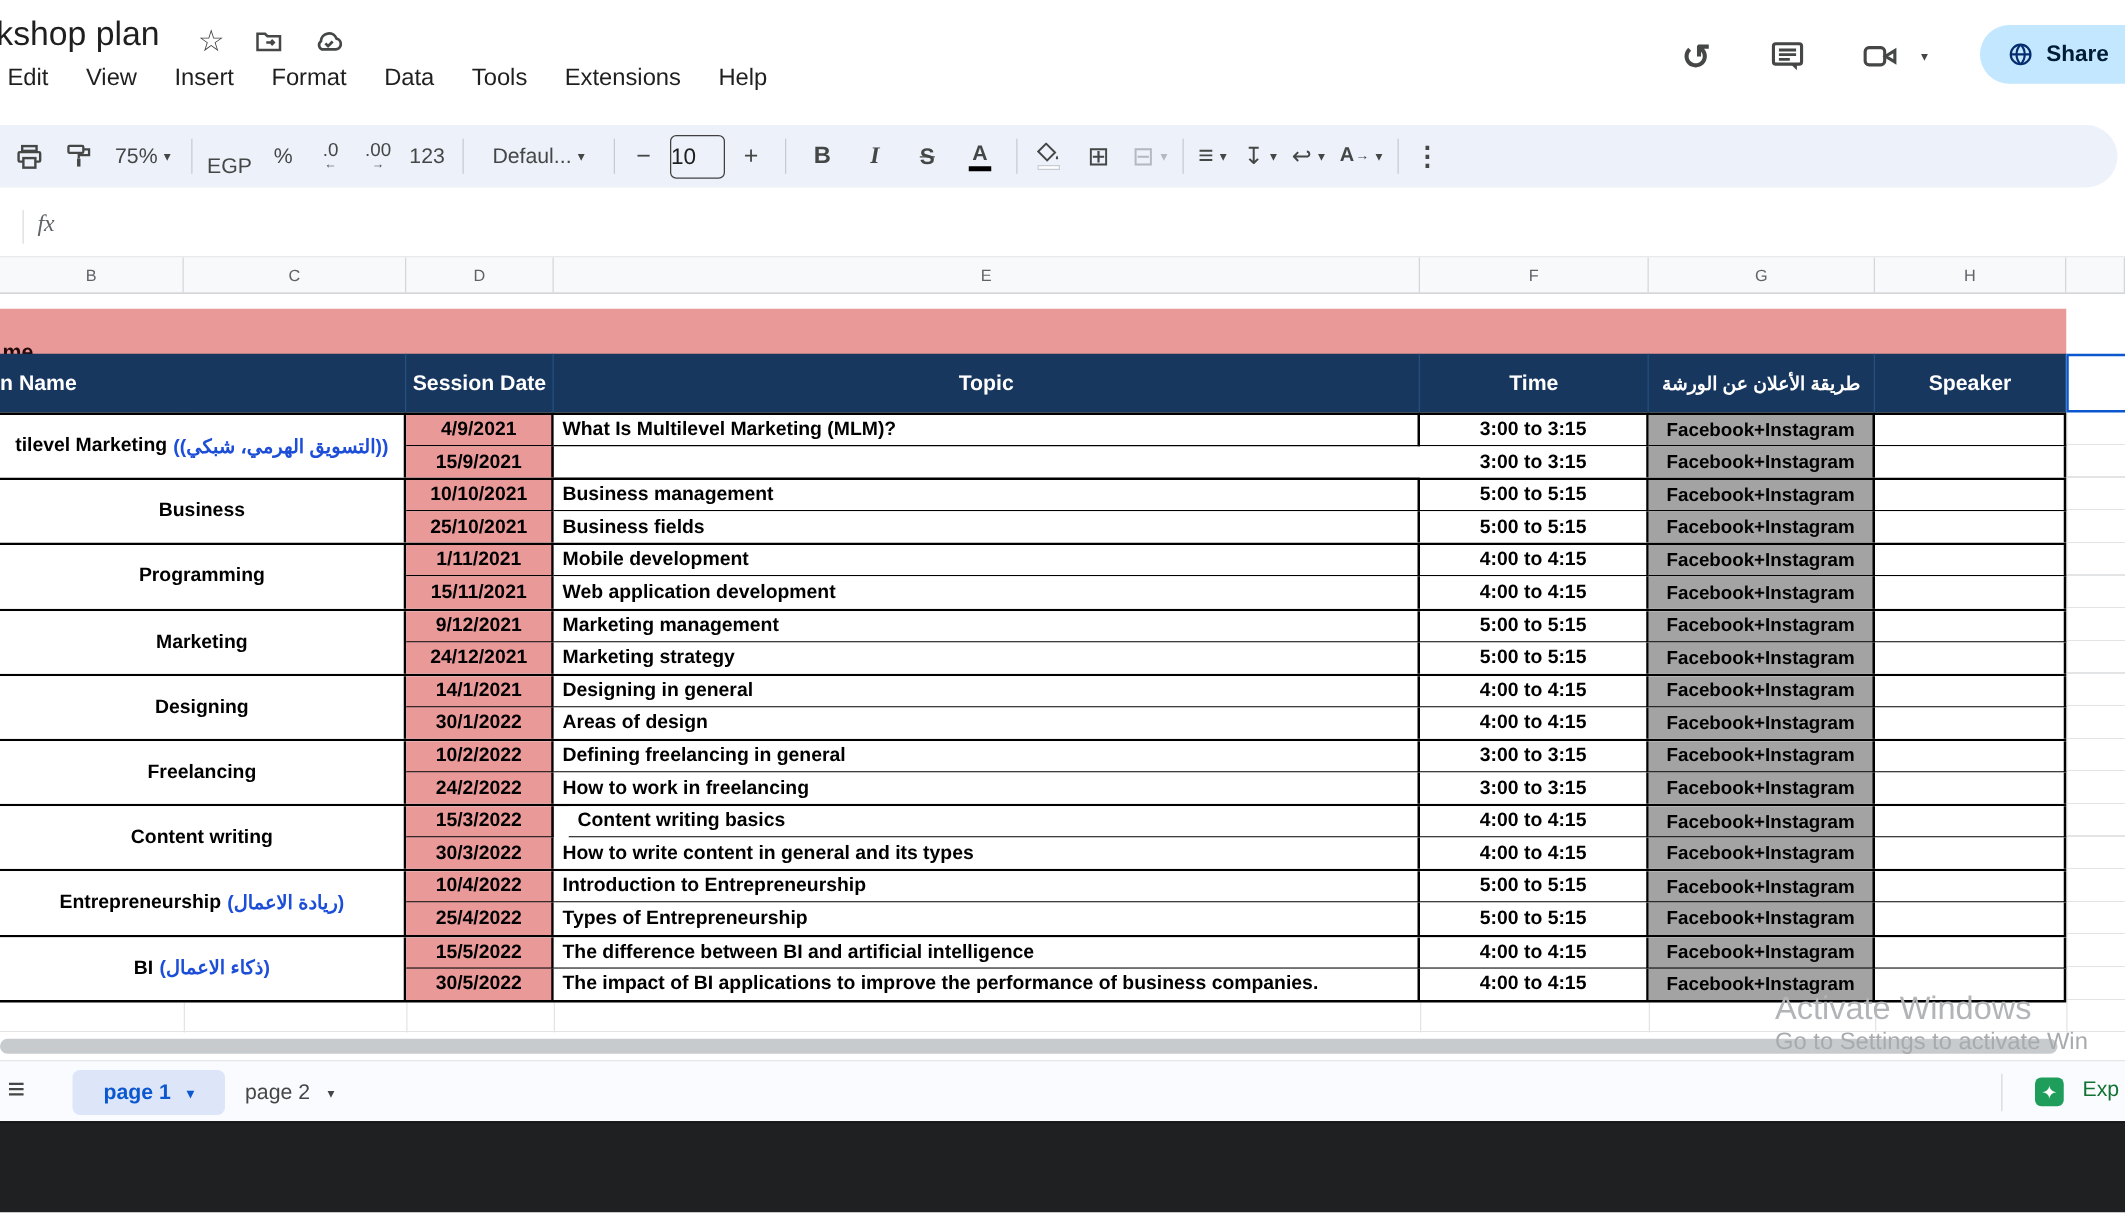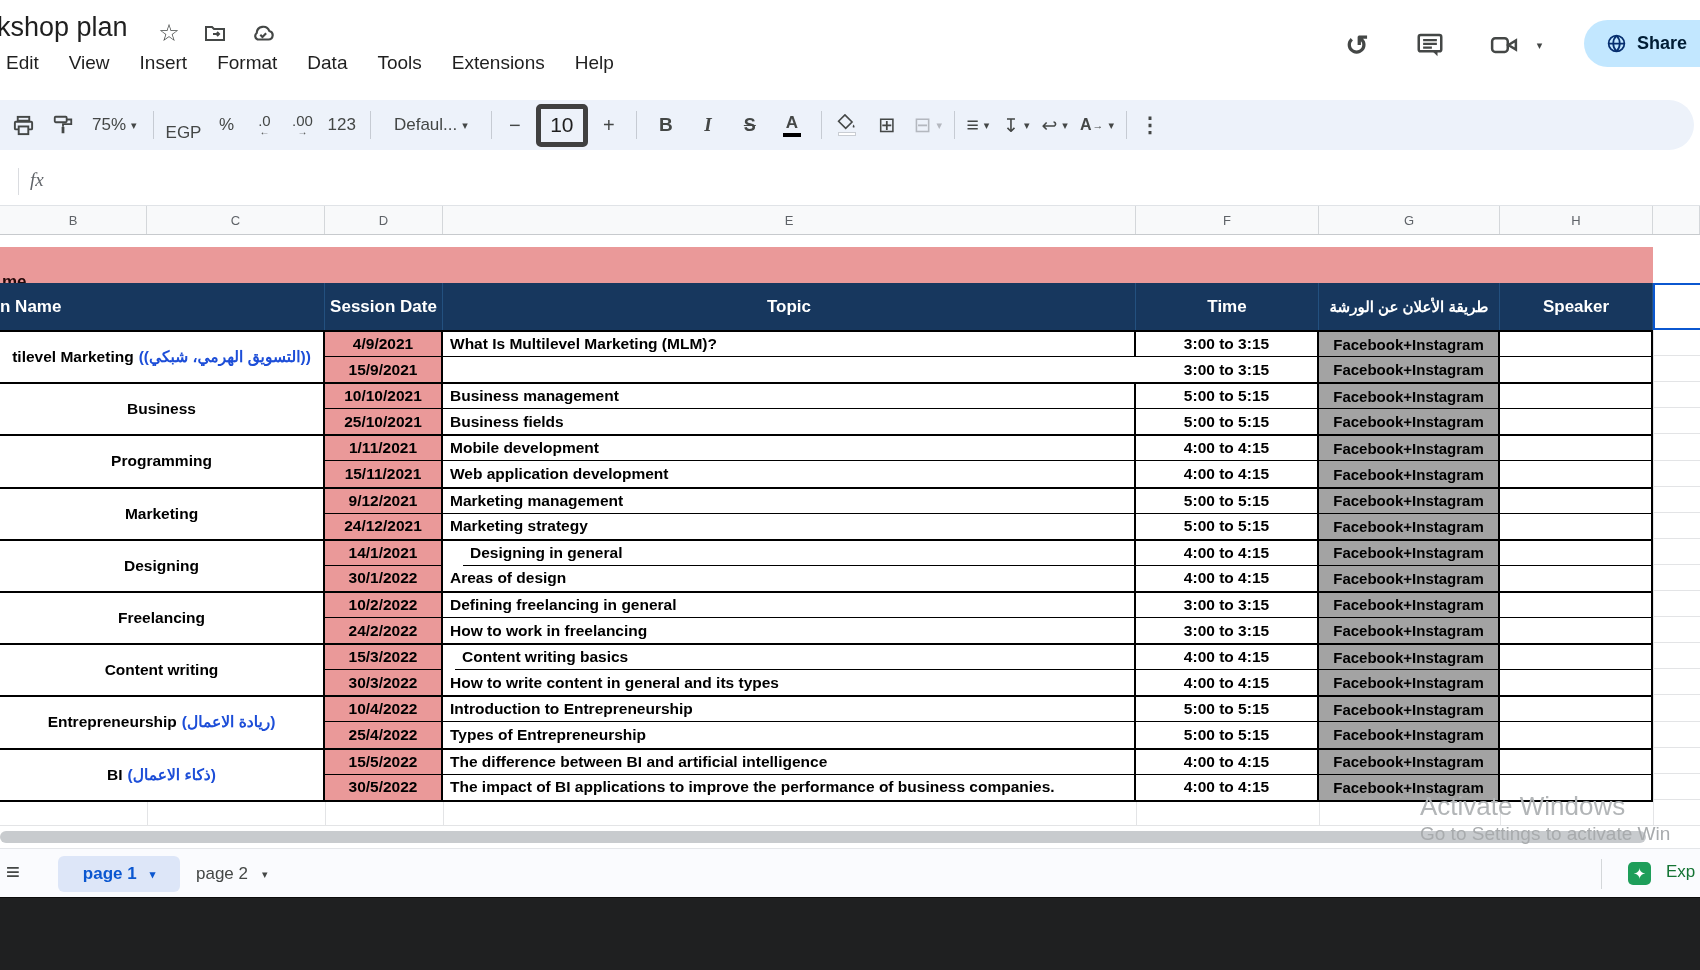--- a/index.html
+++ b/index.html
@@ -19,22 +19,22 @@
   .menubar{top:52px;left:0;height:34px;display:flex;}
   .menu-item{padding:0 15px;font-size:19px;color:#1f1f1f;cursor:default;}
   .menu-item:first-child{margin-left:-9px;}
   
   .toolbar{top:100px;left:0;width:1694px;height:50px;background:#edf2fa;border-radius:0 25px 25px 0;
     display:flex;align-items:center;color:#444746;font-size:17px;}
   .tb{display:flex;align-items:center;justify-content:center;height:36px;min-width:26px;}
   .tb b{font-weight:bold;}
   .caret{font-size:11px;margin-left:5px;color:#444746;}
   .tdiv{width:1px;height:28px;background:#c6cbd3;}
-  .sizebox{width:42px;height:33px;border:5px solid #404040;border-radius:5px;display:flex;
-    align-items:center;justify-content:center;font-size:21px;color:#1f1f1f;}
+  .sizebox{width:42px;height:33px;border:1px solid #404040;border-radius:5px;display:flex;
+    align-items:center;justify-content:flex-start;font-size:18px;color:#1f1f1f;}
   .A-ic{display:flex;flex-direction:column;align-items:center;line-height:1;}
   .A-ic .bar{width:18px;height:4px;margin-top:2px;}
   .dec{display:flex;flex-direction:column;align-items:center;line-height:1;font-size:15px;}
   .dec small{font-size:10px;margin-top:-1px;}
   .glyph20{font-size:21px;}
   .disab{color:#b4b8bf;}
   
   .fxbar{top:158px;left:0;width:1700px;height:48px;background:#fff;border-bottom:1px solid #e0e3e7;box-sizing:border-box;}
   .fxdiv{left:18px;top:10px;width:1px;height:27px;background:#dadce0;}
   .fx{left:30px;top:11px;font-family:"Liberation Serif",serif;font-style:italic;font-size:19px;color:#5f6368;}
@@ -329,21 +329,21 @@
       <div class="cell topic-cell" style="grid-area: 2 / 3;">Marketing strategy</div>
       <div class="cell time-cell" style="grid-area: 2 / 4;">5:00 to 5:15</div>
       <div class="cell ad-cell" style="grid-area: 2 / 5;">Facebook+Instagram</div>
       <div class="cell speaker-cell" style="grid-area: 2 / 6;"></div>
     </div>
     <div class="tgroup">
       <div class="cell name-cell">
         <span>Designing</span>
       </div>
       <div class="cell date-cell rsep" style="grid-area: 1 / 2;">14/1/2021</div>
-      <div class="cell topic-cell rsep" style="grid-area: 1 / 3; margin-left: 20px;">Designing in general</div>
+      <div class="cell topic-cell rsep" style="grid-area: 1 / 3;">Designing in general</div>
       <div class="cell time-cell rsep" style="grid-area: 1 / 4;">4:00 to 4:15</div>
       <div class="cell ad-cell rsep" style="grid-area: 1 / 5;">Facebook+Instagram</div>
       <div class="cell speaker-cell rsep" style="grid-area: 1 / 6;"></div>
       <div class="cell date-cell" style="grid-area: 2 / 2;">30/1/2022</div>
       <div class="cell topic-cell" style="grid-area: 2 / 3;">Areas of design</div>
       <div class="cell time-cell" style="grid-area: 2 / 4;">4:00 to 4:15</div>
       <div class="cell ad-cell" style="grid-area: 2 / 5;">Facebook+Instagram</div>
       <div class="cell speaker-cell" style="grid-area: 2 / 6;"></div>
     </div>
     <div class="tgroup">

